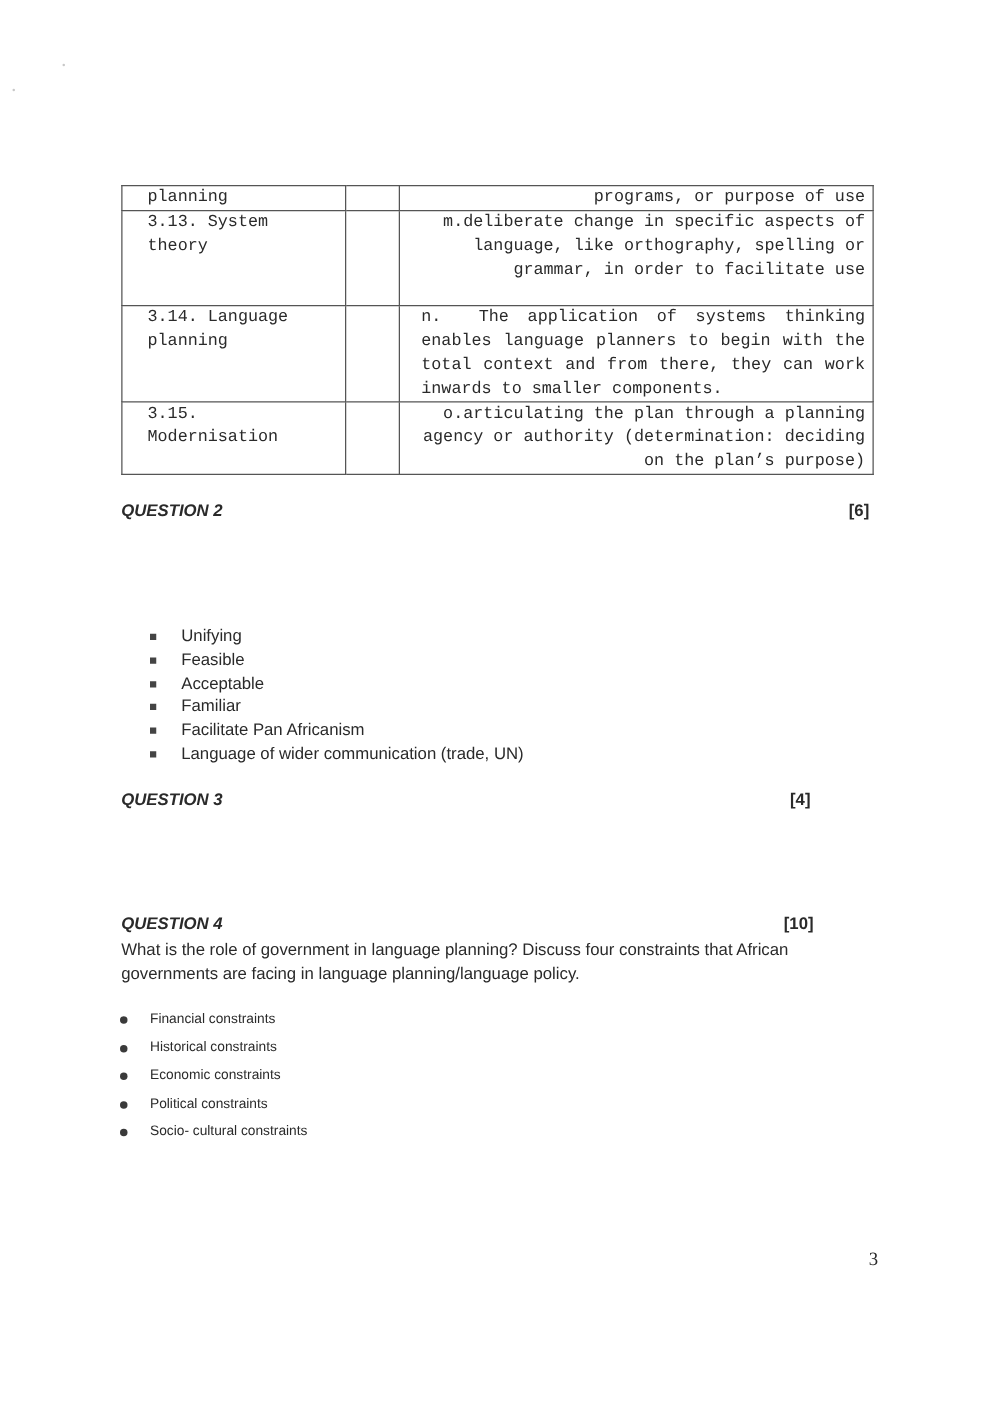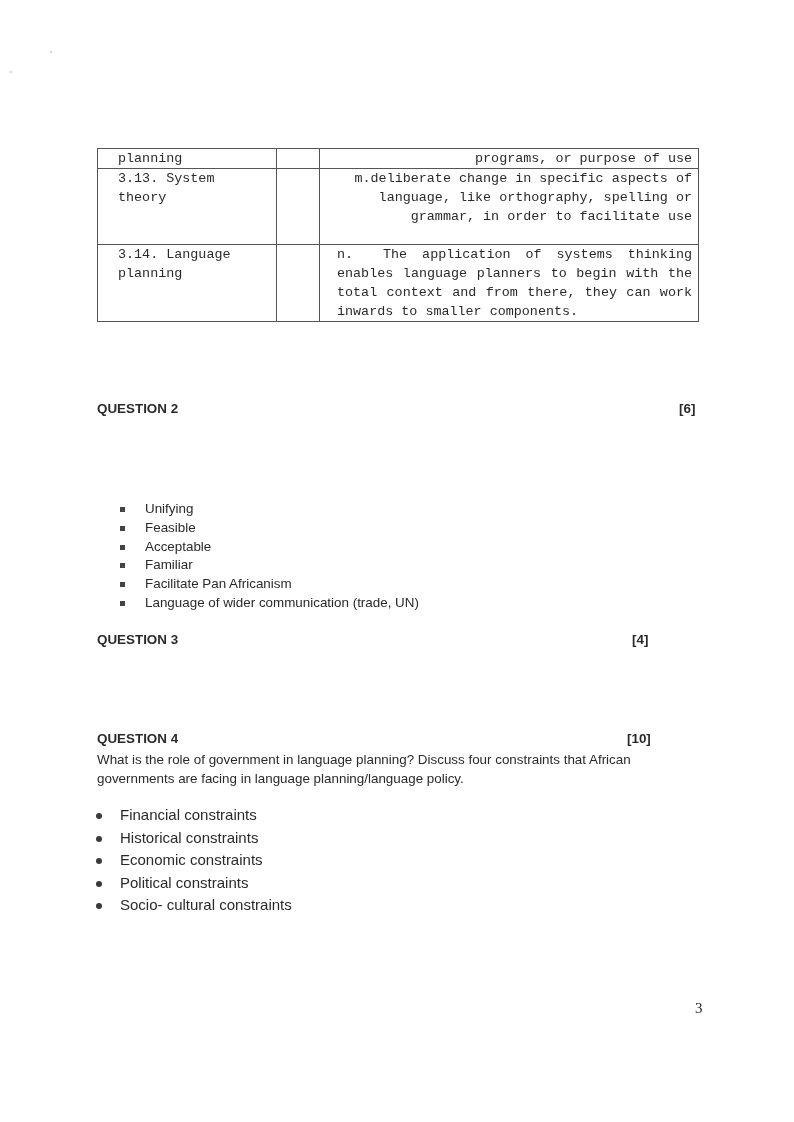--- a/index.html
+++ b/index.html
@@ -10,31 +10,31 @@
 
   table.match { position: absolute; left: 97px; top: 148px; width: 602px;
                 border-collapse: collapse; font-size: 13.4px; line-height: 19px; }
   table.match td { border: 1.2px solid #555; vertical-align: top; padding: 0 8px 0 20px; font-family: Liberation Mono, monospace; }
   table.match td.c1 { width: 150px; }
   table.match td.c2 { width: 42px; padding: 0; }
   table.match td.c3 { padding: 0 6px 0 17px; text-align: right; }
   table.match td.just { text-align: justify; }
   .lbl { display: inline-block; width: 28px; }
 
-  .qhead { position: absolute; left: 97px; font-weight: bold; font-size: 13.4px; }
+  .qhead { position: absolute; left: 97px; font-weight: bold; font-size: 13.4px; font-style: italic; }
   .marks { position: absolute; font-weight: bold; font-size: 13.4px; }
   .para { position: absolute; left: 97px; width: 580px; font-size: 13.4px; line-height: 19px; }
 
   ul.sq { position: absolute; left: 118px; margin: 0; padding: 0; list-style: none;
           font-size: 13.4px; line-height: 18.8px; }
   ul.sq li { position: relative; padding-left: 27px; }
   ul.sq li::before { content: ""; position: absolute; left: 2px; top: 7px; width: 5px; height: 5px; background: #444; }
 
   ul.dot { position: absolute; left: 94px; margin: 0; padding: 0; list-style: none;
-           font-size: 15px; line-height: 22.6px; }
+           font-size: 11px; line-height: 22.6px; }
   ul.dot li { position: relative; padding-left: 26px; }
   ul.dot li::before { content: ""; position: absolute; left: 2px; top: 9px; width: 6px; height: 6px; border-radius: 50%; background: #3a3a3a; }
 
   .pagenum { position: absolute; left: 695px; top: 1000px; font-family: "Liberation Serif", "DejaVu Serif", serif; font-size: 15px; }
 </style>
 </head>
 <body>
 
 <div class="page">
   <div class="speck" style="left:50px;top:51px;"></div>
@@ -49,20 +49,25 @@
     </tr>
     <tr style="height:76px;">
       <td class="c1">3.13. System theory</td>
       <td class="c2"></td>
       <td class="c3"><span class="lbl">m.</span><span>deliberate change in specific aspects of language, like orthography, spelling or grammar, in order to facilitate use</span></td>
     </tr>
     <tr style="height:76px;">
       <td class="c1">3.14. Language planning</td>
       <td class="c2"></td>
       <td class="c3 just"><span>n.</span>&nbsp; <span>The application of systems thinking enables language planners to begin with the total context and from there, they can work inwards to smaller components.</span></td>
+    </tr>
+    <tr style="height:57px;">
+      <td class="c1">3.15. Modernisation</td>
+      <td class="c2"></td>
+      <td class="c3"><span class="lbl">o.</span><span>articulating the plan through a planning agency or authority (determination: deciding on the plan’s purpose)</span></td>
     </tr>
   </tbody>
     </table>
 
   <div class="qhead" style="top:401px;">QUESTION 2</div>
   <div class="marks" style="left:679px;top:401px;">[6]</div>
   <ul class="sq" style="top:500px;">
     <li>Unifying</li>
     <li>Feasible</li>
     <li>Acceptable</li>

